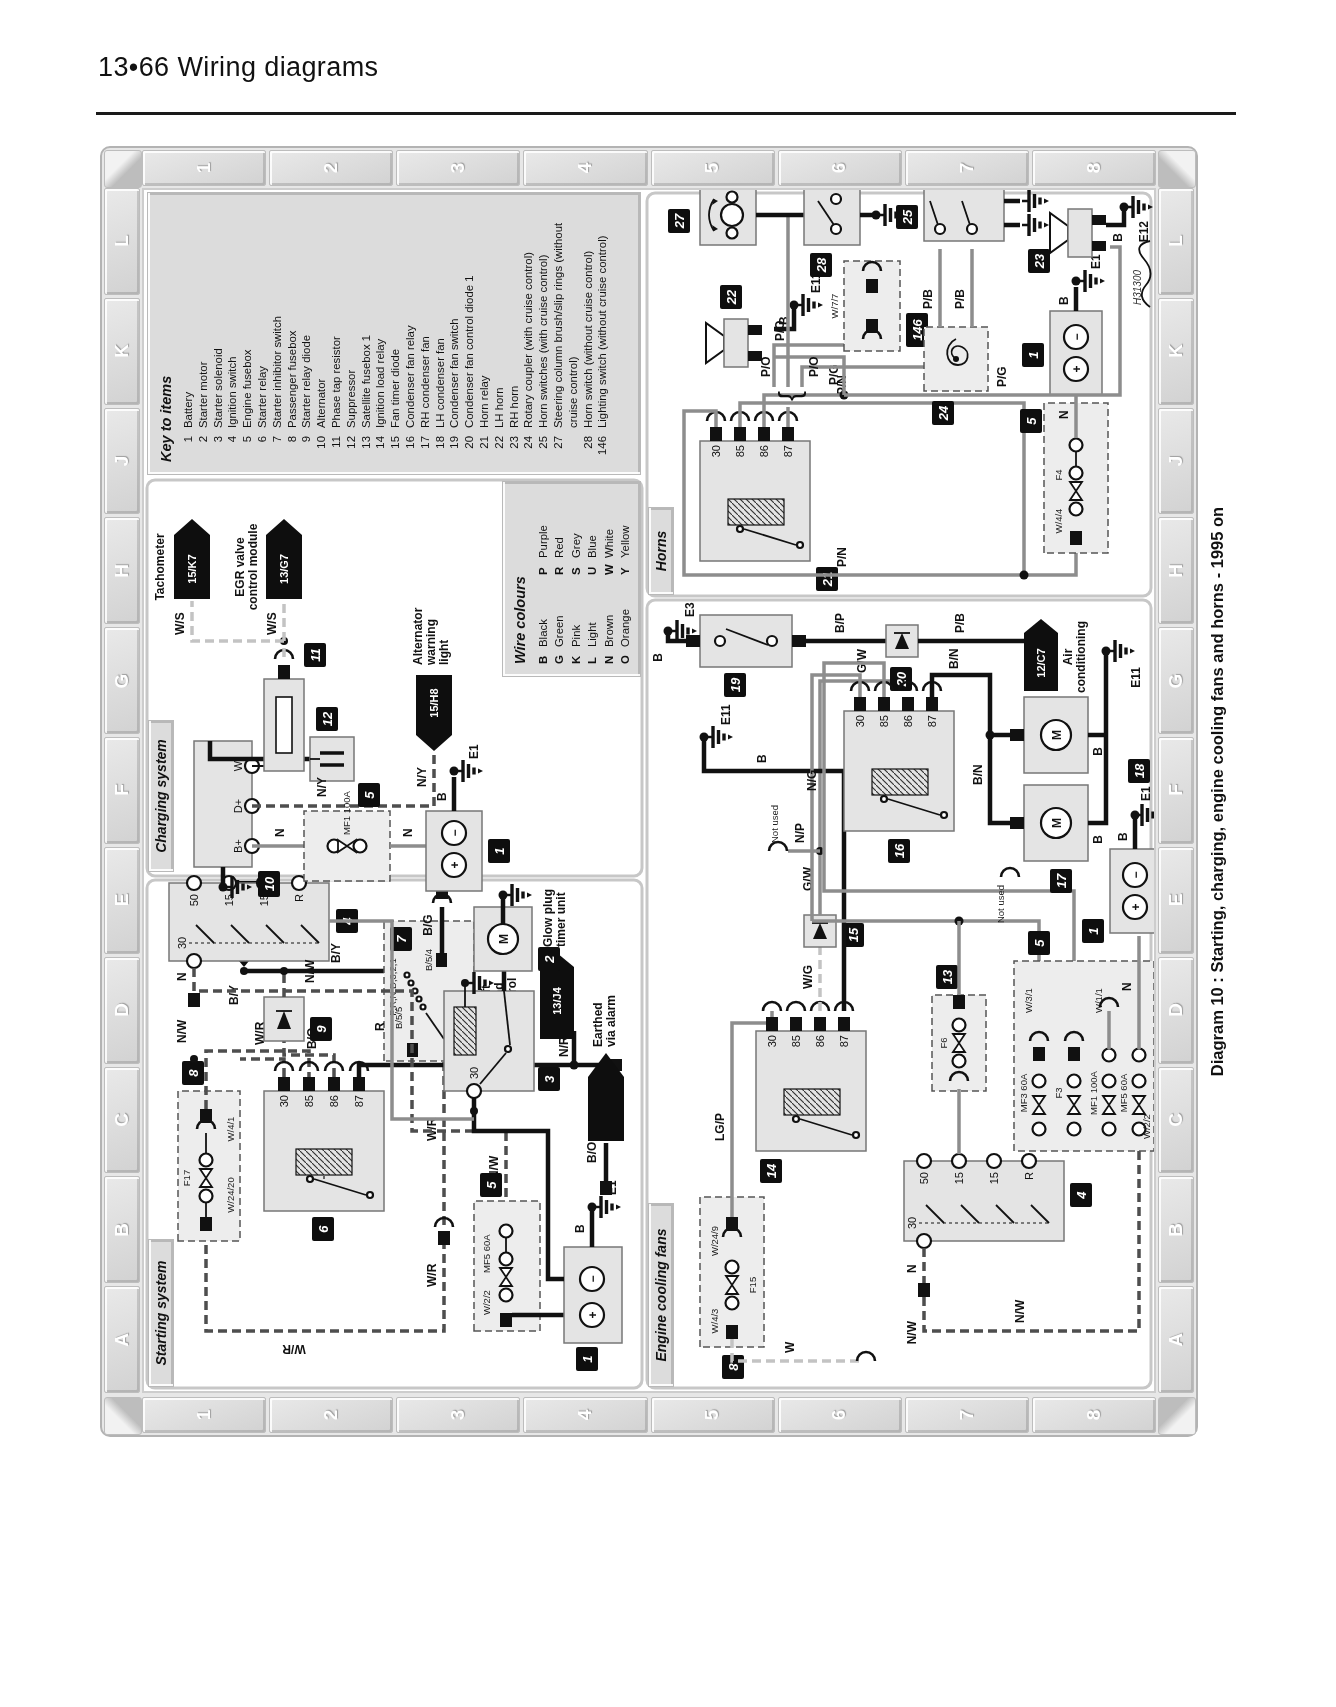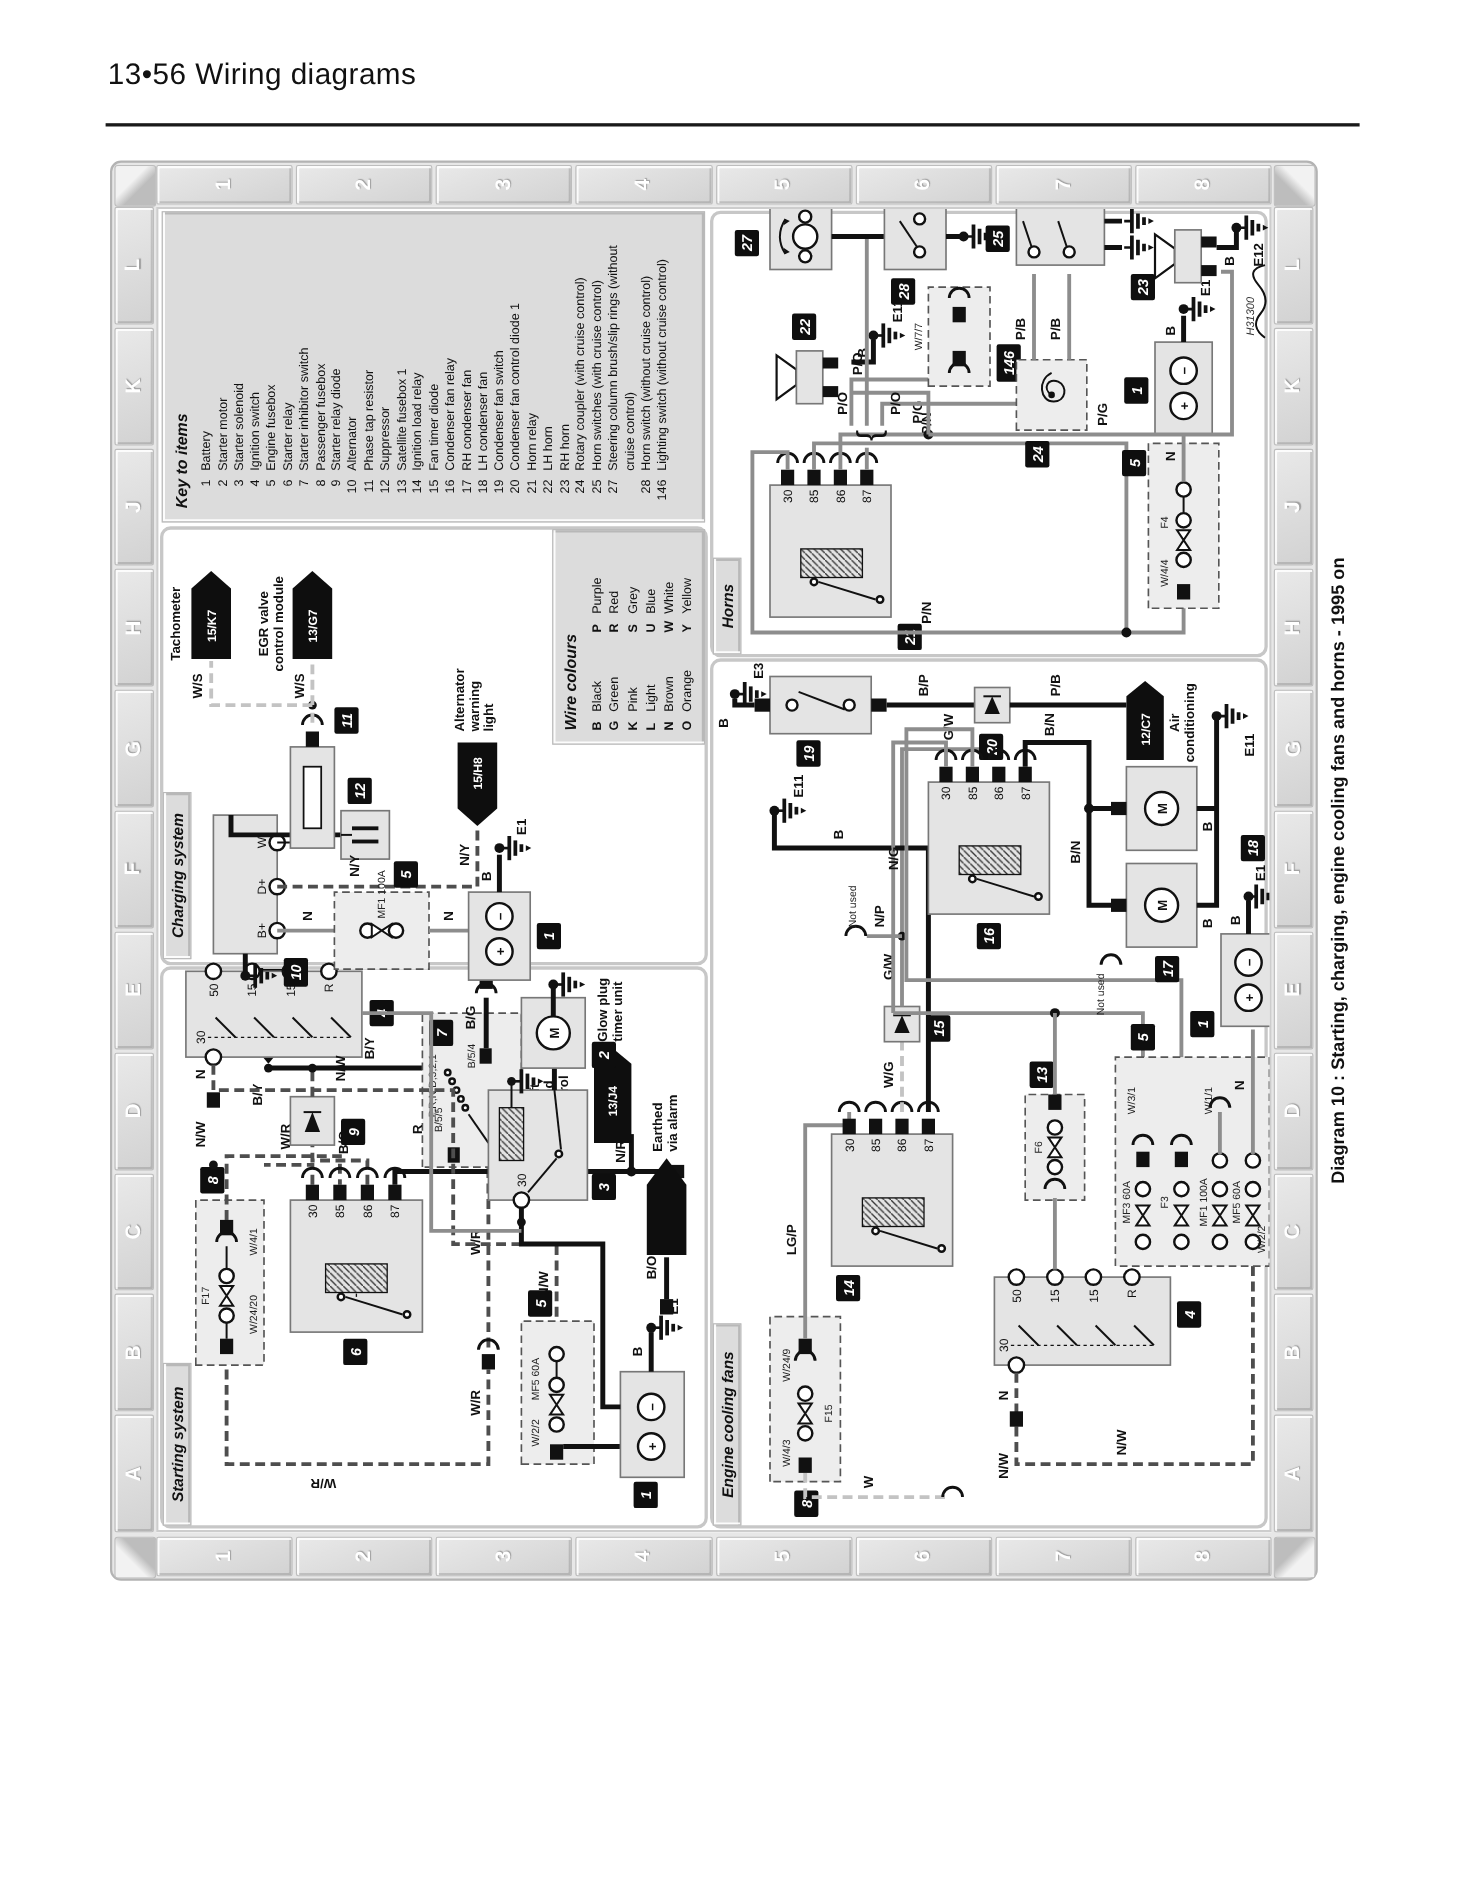--- a/index.html
+++ b/index.html
@@ -51,21 +51,21 @@
 .oc{fill:#fff;stroke:#111;stroke-width:2.2}
 .stub{fill:#111}
 .sw{stroke:#111;stroke-width:1.8;fill:none}
 .swd{stroke:#111;stroke-width:1.2;stroke-dasharray:3 3;fill:none}
 .hatchr{fill:url(#hp);stroke:#111;stroke-width:1.2}
 .dot{fill:#111}
 </style>
 </head>
 <body>
 
-<div class="hdr">13•56  Wiring diagrams</div>
+<div class="hdr">13•66  Wiring diagrams</div>
 <div class="rule"></div>
 
 <div class="frame">
   <div class="corner c-tl"></div>
   <div class="corner c-tr"></div>
   <div class="corner c-bl"></div>
   <div class="corner c-br"></div>
   <div class="band band-top" id="grid-top">
       <div class="gcell">
         <span>1</span>

